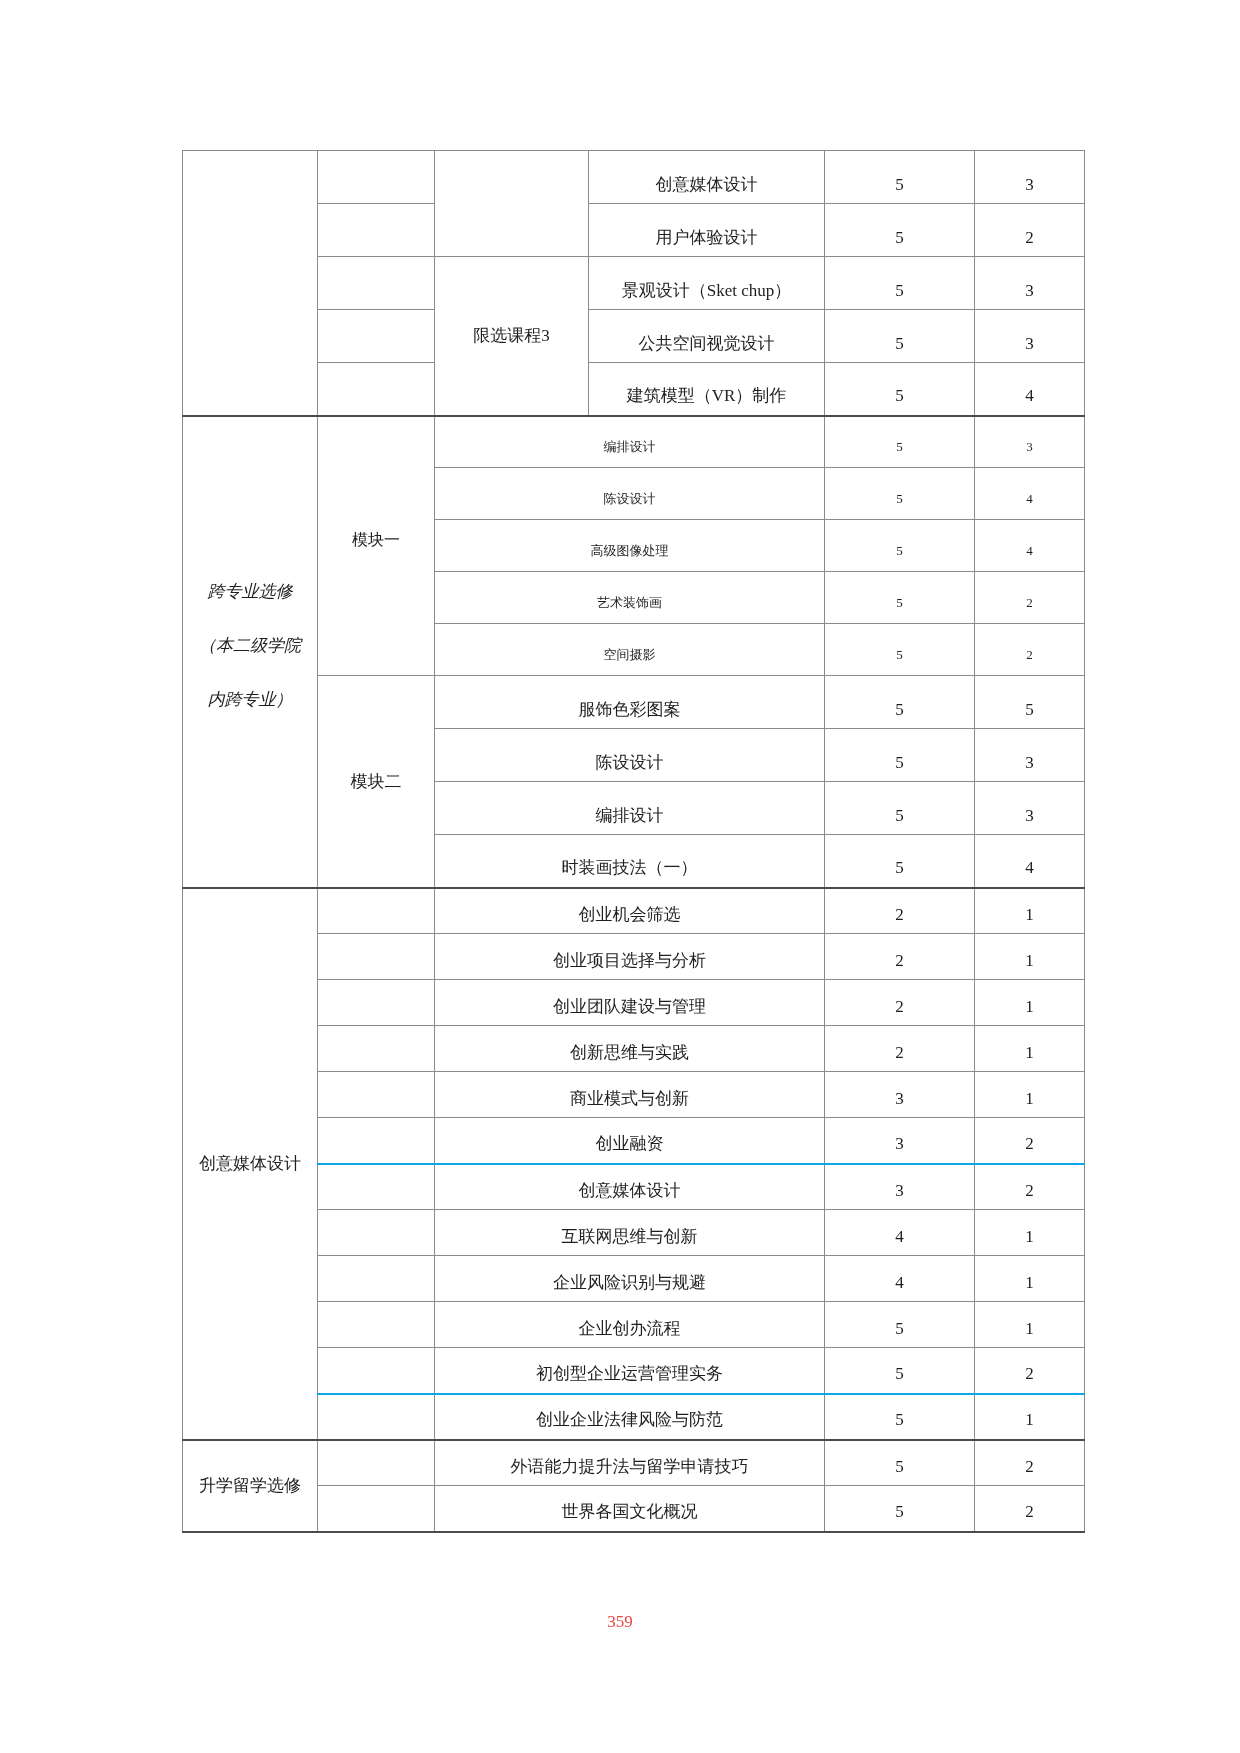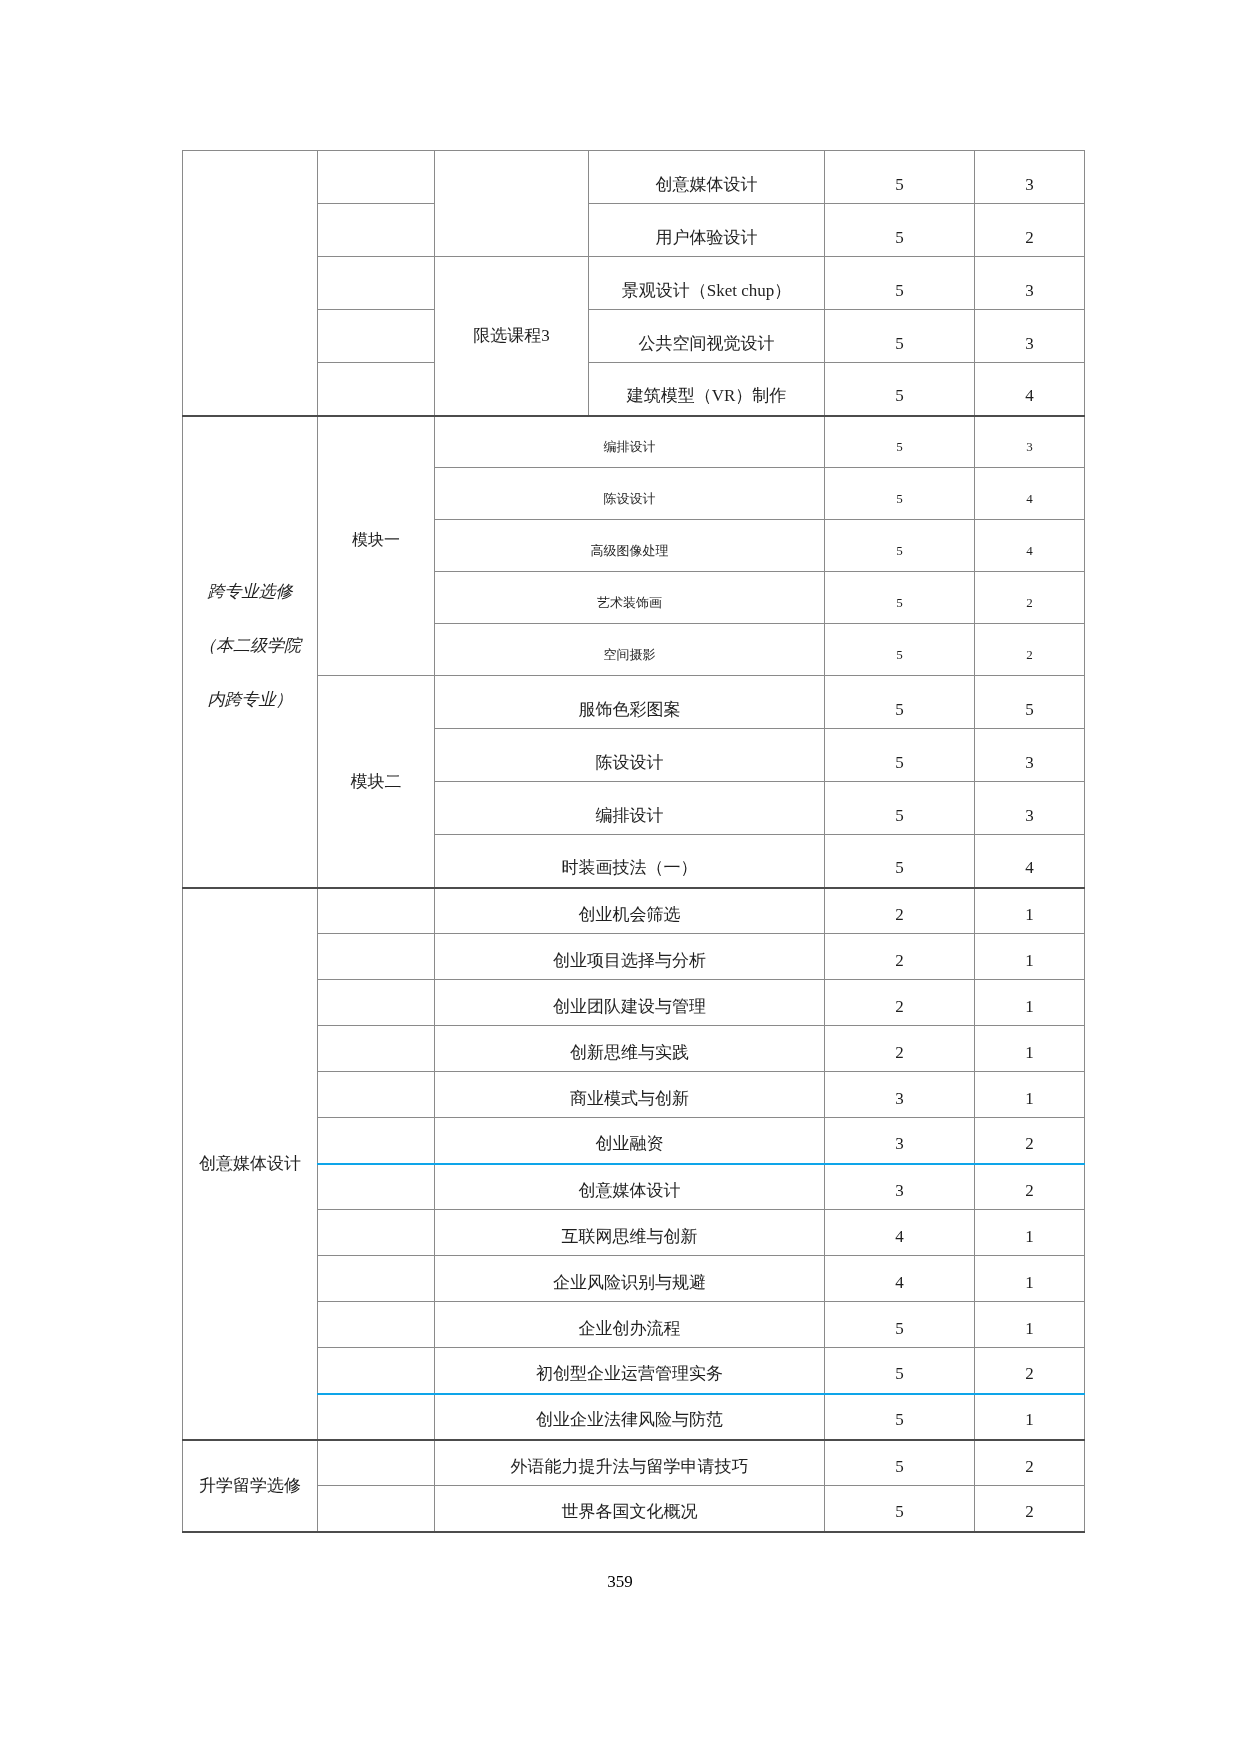--- a/index.html
+++ b/index.html
@@ -32,22 +32,22 @@
   tr.hB{height:52px;}
   tr.hB2{height:53px;}
   tr.hC{height:46px;}
   tr.hD{height:46px;}
   tr.small td{font-size:13px;padding-bottom:12px;}
   td.vmid{vertical-align:middle;padding-bottom:0;}
   td.secend{border-bottom:2px solid #4c4c4c;}
   td.thick{border-bottom:2px solid #0ea5e9;}
   .c1lines div{line-height:54px;font-style:italic;}
   .page-number{
-    position:absolute;top:1572px;left:0;width:100%;
-    text-align:center;font-size:17px;color:#000000;
+    position:absolute;top:1612px;left:0;width:100%;
+    text-align:center;font-size:17px;color:#ef4444;
   }
 </style>
 </head>
 <body>
 
 <table class="doc-table">
   <colgroup>
     <col style="width:135px">
     <col style="width:117px">
     <col style="width:154px">

